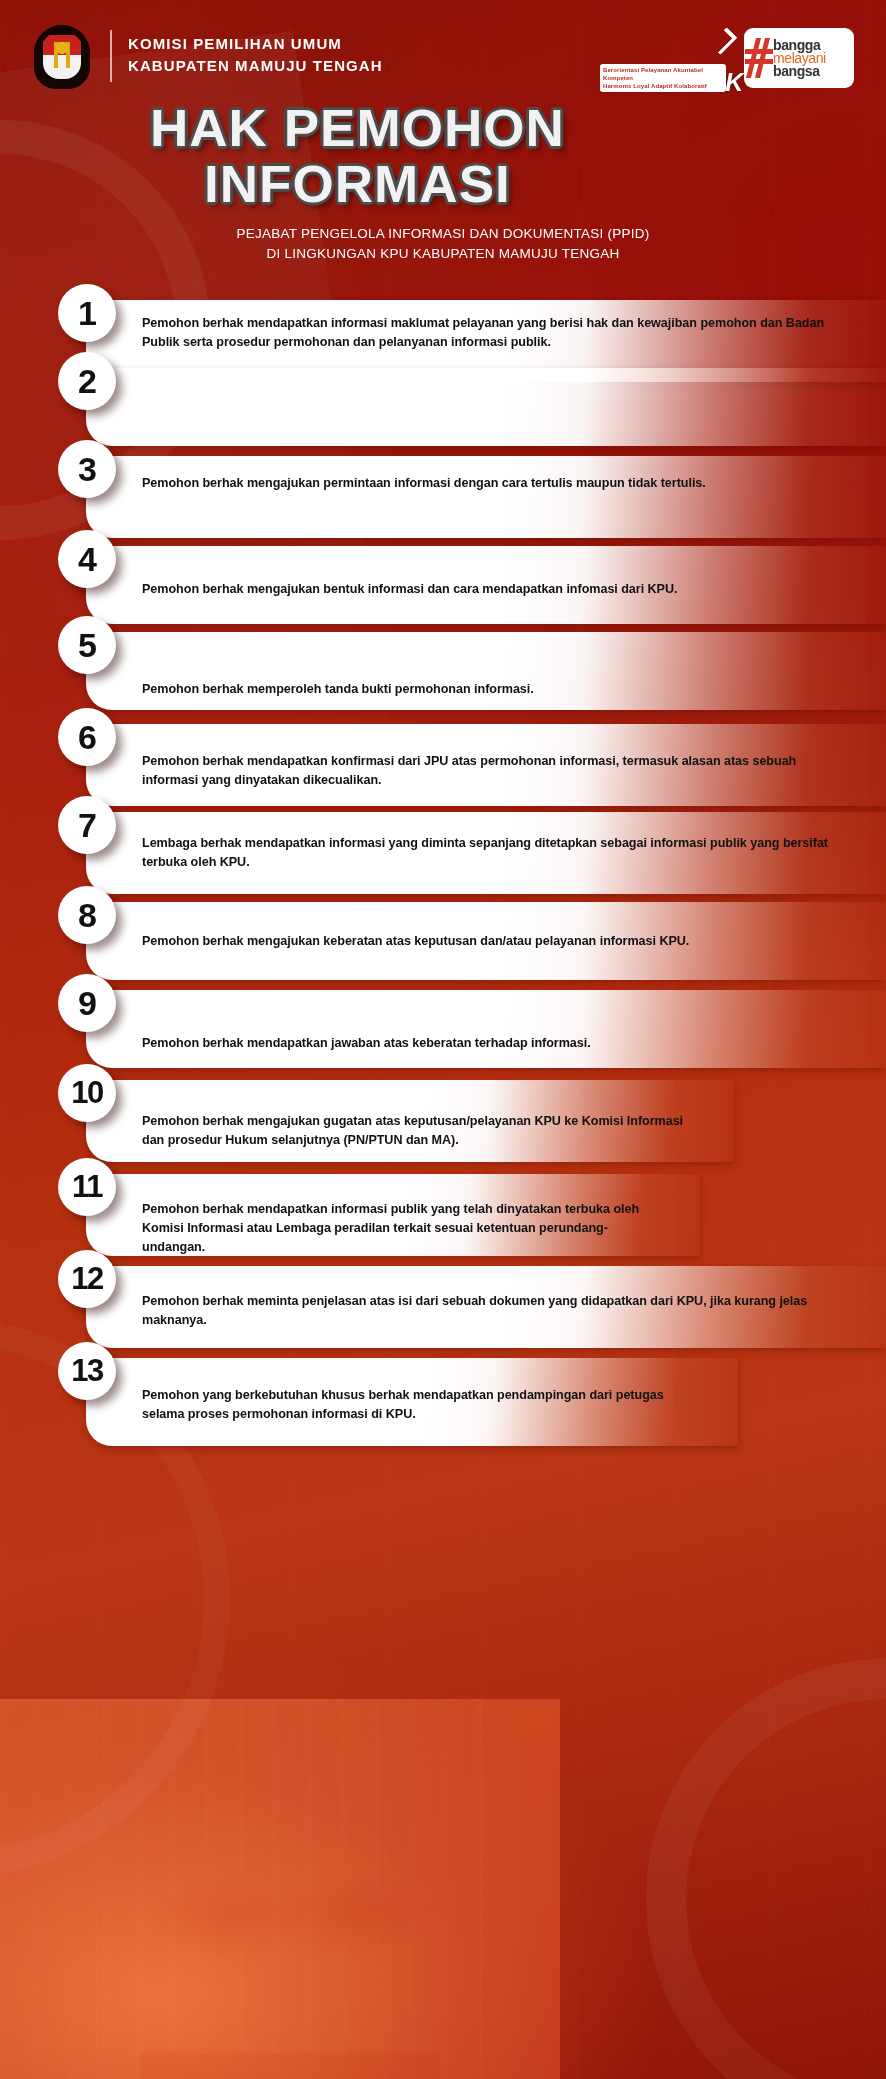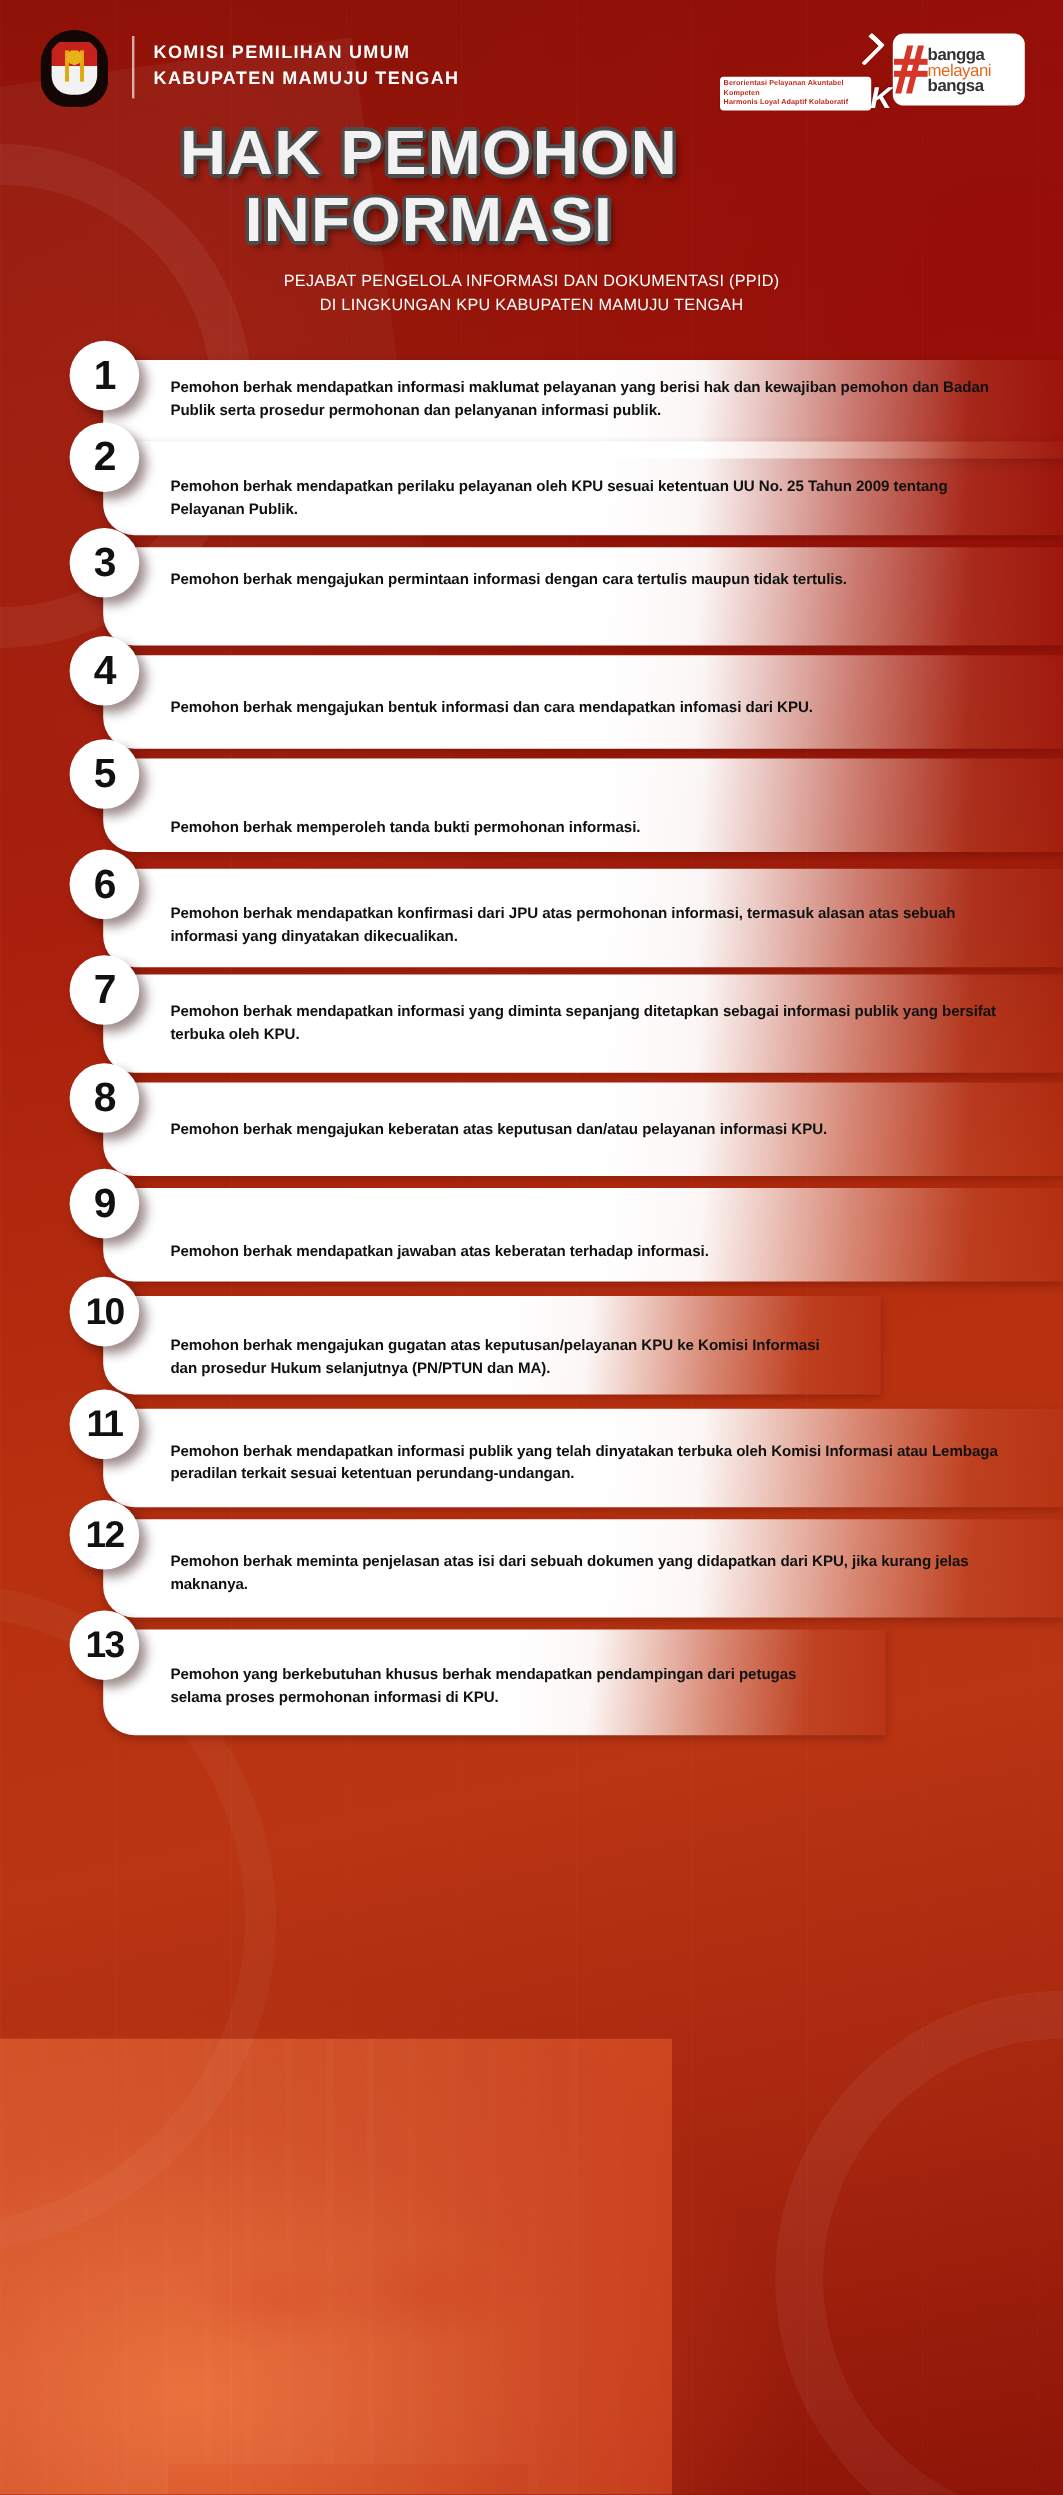--- a/index.html
+++ b/index.html
@@ -241,21 +241,20 @@
 
   <div class="list" id="rights-list">
       <div class="item" style="position: absolute; left: 0px; top: 30px; width: 886px; height: 82px;">
         <div class="card"></div>
         <div class="num-badge">1</div>
         <div class="item-text" style="top: 14px;">Pemohon berhak mendapatkan informasi maklumat pelayanan yang berisi hak dan kewajiban pemohon dan Badan Publik serta prosedur permohonan dan pelanyanan informasi publik.</div>
       </div>
       <div class="item" style="position: absolute; left: 0px; top: 98px; width: 886px; height: 78px;">
         <div class="card"></div>
         <div class="num-badge">2</div>
-        <div class="item-text" style="top: 28px;">Pemohon berhak mendapatkan perilaku pelayanan oleh KPU sesuai ketentuan UU No. 25 Tahun 2009 tentang Pelayanan Publik.</div>
       </div>
       <div class="item" style="position: absolute; left: 0px; top: 186px; width: 886px; height: 82px;">
         <div class="card"></div>
         <div class="num-badge">3</div>
         <div class="item-text" style="top: 18px;">Pemohon berhak mengajukan permintaan informasi dengan cara tertulis maupun tidak tertulis.</div>
       </div>
       <div class="item" style="position: absolute; left: 0px; top: 276px; width: 886px; height: 78px;">
         <div class="card"></div>
         <div class="num-badge">4</div>
         <div class="item-text" style="top: 34px;">Pemohon berhak mengajukan bentuk informasi dan cara mendapatkan infomasi dari KPU.</div>
@@ -266,38 +265,38 @@
         <div class="item-text" style="top: 48px;">Pemohon berhak memperoleh tanda bukti permohonan informasi.</div>
       </div>
       <div class="item" style="position: absolute; left: 0px; top: 454px; width: 886px; height: 82px;">
         <div class="card"></div>
         <div class="num-badge">6</div>
         <div class="item-text" style="top: 28px;">Pemohon berhak mendapatkan konfirmasi dari JPU atas permohonan informasi, termasuk alasan atas sebuah informasi yang dinyatakan dikecualikan.</div>
       </div>
       <div class="item" style="position: absolute; left: 0px; top: 542px; width: 886px; height: 82px;">
         <div class="card"></div>
         <div class="num-badge">7</div>
-        <div class="item-text" style="top: 22px;">Pemohon berhak mendapatkan informasi yang diminta sepanjang ditetapkan sebagai informasi publik yang bersifat terbuka oleh KPU.</div>
+        <div class="item-text" style="top: 22px;">Lembaga berhak mendapatkan informasi yang diminta sepanjang ditetapkan sebagai informasi publik yang bersifat terbuka oleh KPU.</div>
       </div>
       <div class="item" style="position: absolute; left: 0px; top: 632px; width: 886px; height: 78px;">
         <div class="card"></div>
         <div class="num-badge">8</div>
         <div class="item-text" style="top: 30px;">Pemohon berhak mengajukan keberatan atas keputusan dan/atau pelayanan informasi KPU.</div>
       </div>
       <div class="item" style="position: absolute; left: 0px; top: 720px; width: 886px; height: 78px;">
         <div class="card"></div>
         <div class="num-badge">9</div>
         <div class="item-text" style="top: 44px;">Pemohon berhak mendapatkan jawaban atas keberatan terhadap informasi.</div>
       </div>
       <div class="item" style="position: absolute; left: 0px; top: 810px; width: 734px; height: 82px;">
         <div class="card"></div>
         <div class="num-badge two-digit">10</div>
         <div class="item-text" style="top: 32px;">Pemohon berhak mengajukan gugatan atas keputusan/pelayanan KPU ke Komisi Informasi dan prosedur Hukum selanjutnya (PN/PTUN dan MA).</div>
       </div>
-      <div class="item" style="position: absolute; left: 0px; top: 904px; width: 886px; height: 82px;">
+      <div class="item" style="position: absolute; left: 0px; top: 904px; width: 700px; height: 82px;">
         <div class="card"></div>
         <div class="num-badge two-digit">11</div>
         <div class="item-text" style="top: 26px;">Pemohon berhak mendapatkan informasi publik yang telah dinyatakan terbuka oleh Komisi Informasi atau Lembaga peradilan terkait sesuai ketentuan perundang-undangan.</div>
       </div>
       <div class="item" style="position: absolute; left: 0px; top: 996px; width: 886px; height: 82px;">
         <div class="card"></div>
         <div class="num-badge two-digit">12</div>
         <div class="item-text" style="top: 26px;">Pemohon berhak meminta penjelasan atas isi dari sebuah dokumen yang didapatkan dari KPU, jika kurang jelas maknanya.</div>
       </div>
       <div class="item" style="position: absolute; left: 0px; top: 1088px; width: 738px; height: 88px;">

